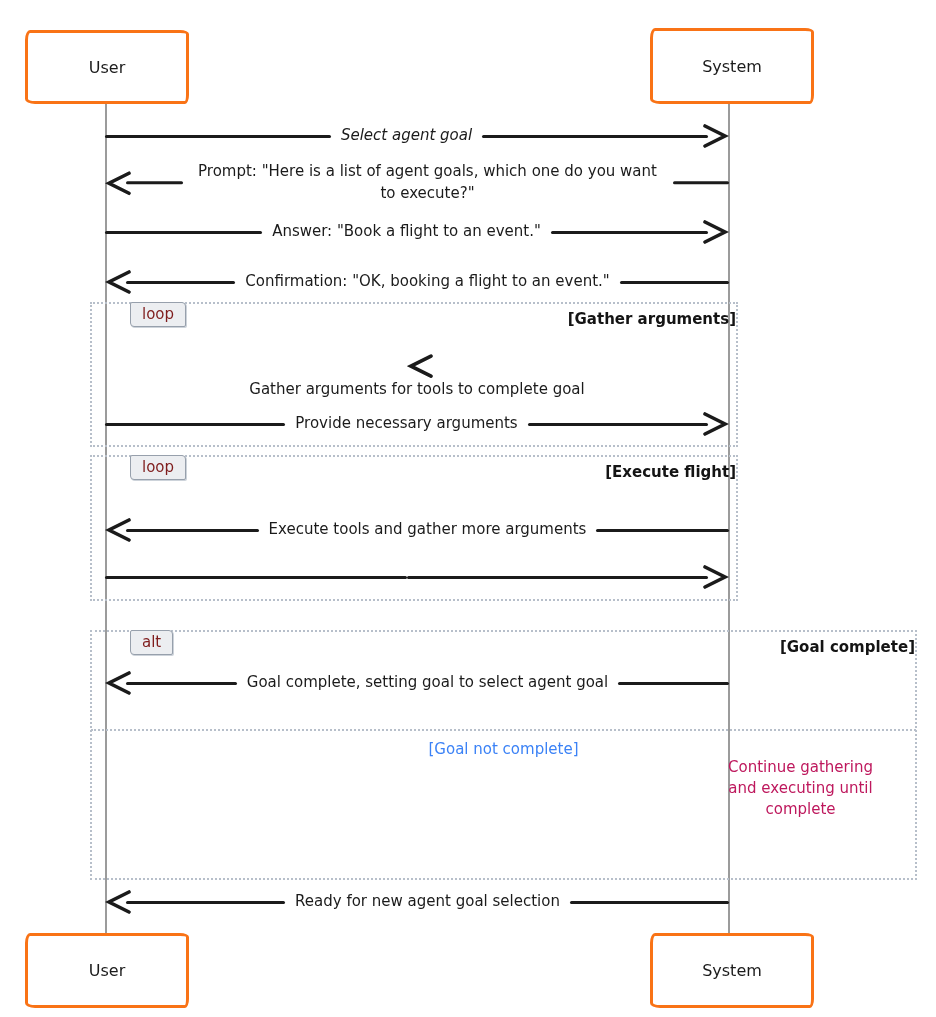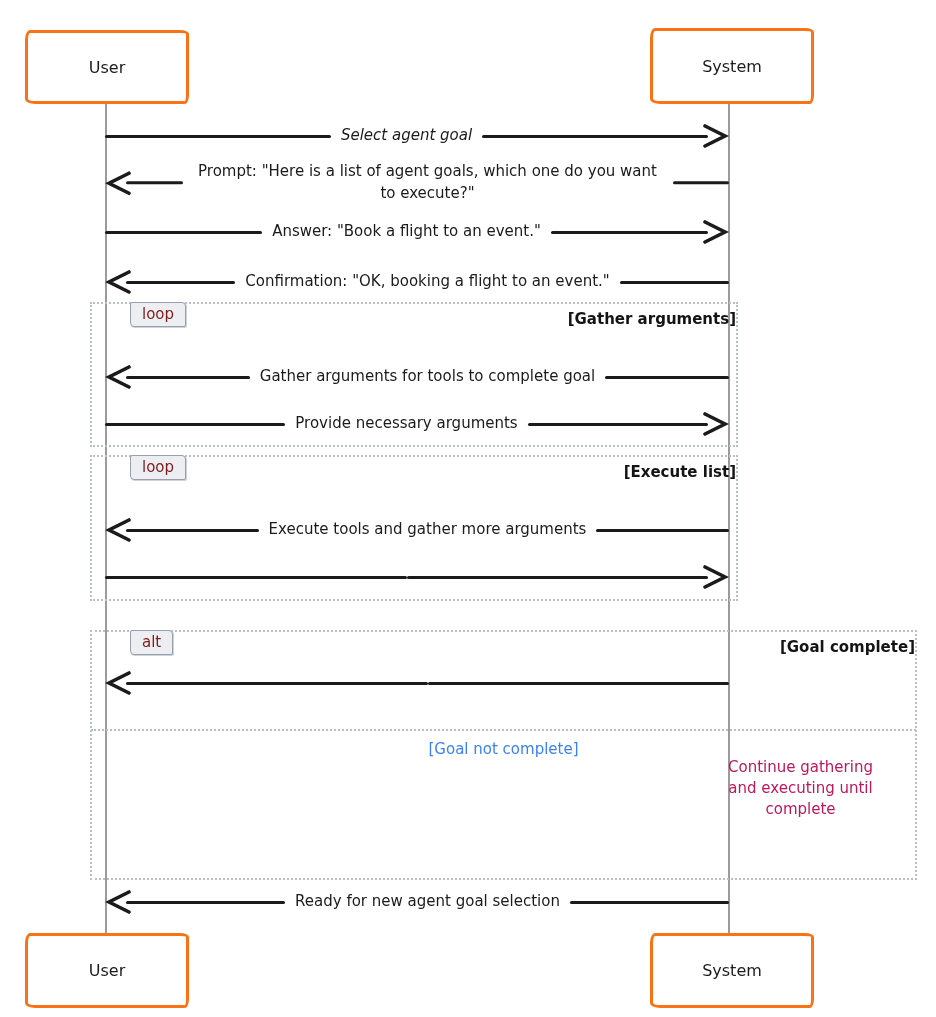--- a/index.html
+++ b/index.html
@@ -49,21 +49,21 @@
 
   
   .msg {
     position:absolute; left:105px; width:624px; display:flex; align-items:center;
     transform:translateY(-50%); font-size:15px;
   }
   .m1  { top:136px;font-style:italic; }
   .m2  { top:183px; }
   .m3  { top:232px; }
   .m4  { top:282px; }
-  .m5  { top:377px; }
+  .m5  { top:377px;flex-direction:column; }
   .m6  { top:424px; }
   .m7  { top:530px; }
   .m8  { top:577px; }
   .m9  { top:683px; }
   .m10 { top:902px; }
 
   .seg { flex:1 1 0; height:3px; background:#1b1b1b; border-radius:2px; }
   .msg-label { flex:0 1 auto; padding:0 10px; text-align:center; line-height:1.45; max-width:470px; }
 
   .head { flex:none; width:30px; height:26px; }
@@ -80,21 +80,21 @@
   <div class="lifeline ll-user"></div>
   <div class="lifeline ll-system"></div>
 
   <div class="frame f-loop1">
     <span class="frame-label">loop</span>
     <span class="frame-title">[Gather arguments]</span>
   </div>
 
   <div class="frame f-loop2">
     <span class="frame-label">loop</span>
-    <span class="frame-title">[Execute list]</span>
+    <span class="frame-title">[Execute flight]</span>
   </div>
 
   <div class="frame f-alt">
     <span class="frame-label">alt</span>
     <span class="frame-title">[Goal complete]</span>
     <div class="alt-divider"></div>
     <span class="alt-title2">[Goal not complete]</span>
   </div>
 
   <div class="note">Continue gathering and executing until complete</div>
@@ -186,20 +186,21 @@
     </span>
   </div>
 
   <div class="msg m9">
     <span class="head head-left">
       <svg viewBox="0 0 30 26">
           <path d="M24 3 L4 13 L24 23"></path>
         </svg>
     </span>
     <span class="seg"></span>
+    <span class="msg-label">Goal complete, setting goal to select agent goal</span>
     <span class="seg"></span>
   </div>
 
   <div class="msg m10">
     <span class="head head-left">
       <svg viewBox="0 0 30 26">
           <path d="M24 3 L4 13 L24 23"></path>
         </svg>
     </span>
     <span class="seg"></span>

